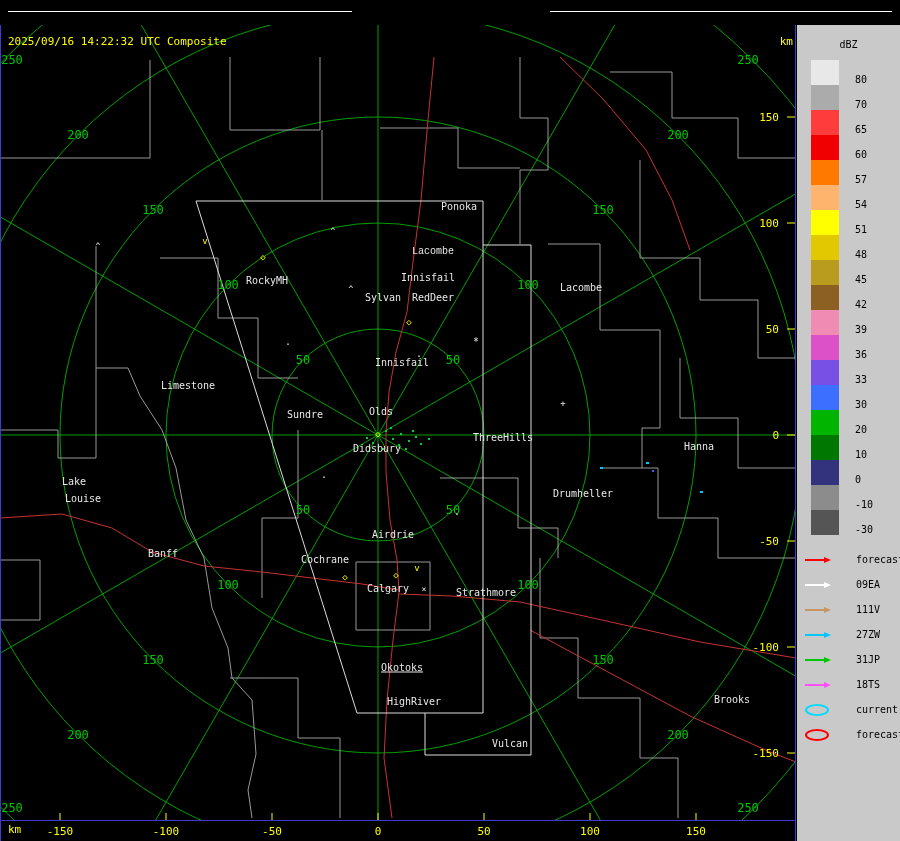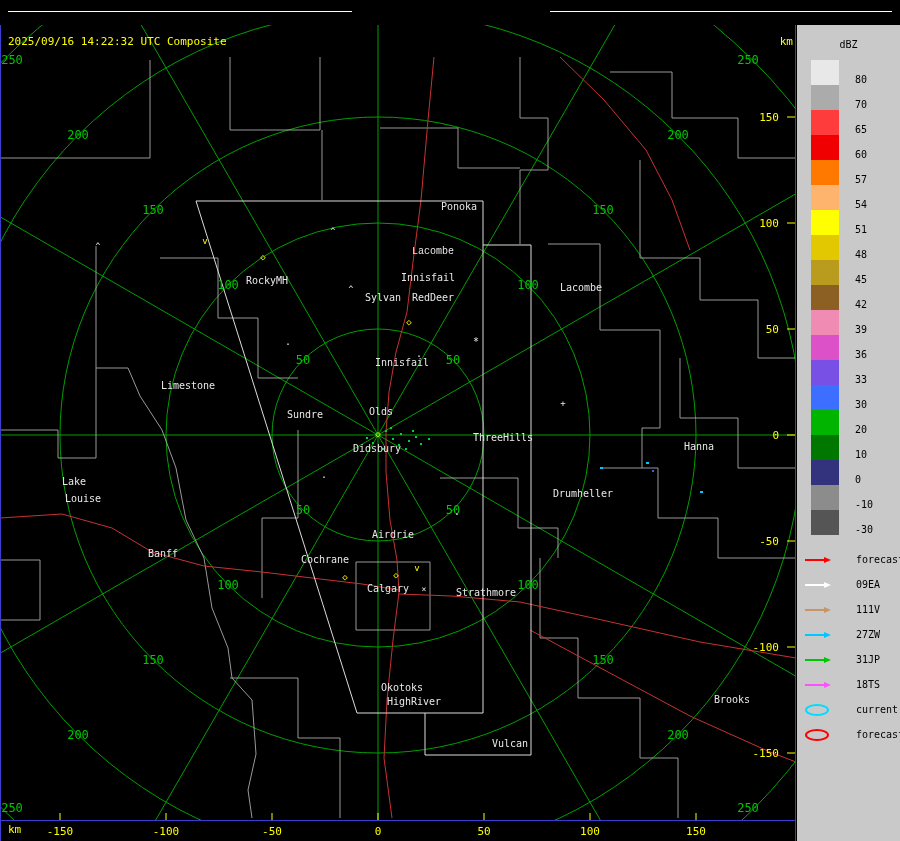--- a/index.html
+++ b/index.html
@@ -200,21 +200,21 @@
         <span class="city" style="left: 503px; top: 437px;">ThreeHills</span>
         <span class="city" style="left: 699px; top: 446px;">Hanna</span>
         <span class="city" style="left: 583px; top: 493px;">Drumheller</span>
         <span class="city" style="left: 74px; top: 481px;">Lake</span>
         <span class="city" style="left: 83px; top: 498px;">Louise</span>
         <span class="city" style="left: 163px; top: 553px;">Banff</span>
         <span class="city" style="left: 393px; top: 534px;">Airdrie</span>
         <span class="city" style="left: 325px; top: 559px;">Cochrane</span>
         <span class="city" style="left: 388px; top: 588px;">Calgary</span>
         <span class="city" style="left: 486px; top: 592px;">Strathmore</span>
-        <span class="city" style="left: 402px; top: 687px;">Okotoks</span>
+        <span class="city" style="left: 402px; top: 667px; text-decoration: underline;">Okotoks</span>
         <span class="city" style="left: 414px; top: 701px;">HighRiver</span>
         <span class="city" style="left: 510px; top: 743px;">Vulcan</span>
         <span class="city" style="left: 732px; top: 699px;">Brooks</span>
       </div>
 
     <div class="layer">
 
     <span class="marker" style="left: 263px; top: 257px; color: rgb(255, 255, 0); font-size: 9px;">◇</span>
         <span class="marker" style="left: 409px; top: 322px; color: rgb(255, 255, 0); font-size: 9px;">◇</span>
         <span class="marker" style="left: 378px; top: 434px; color: rgb(255, 255, 0); font-size: 9px;">◇</span>

